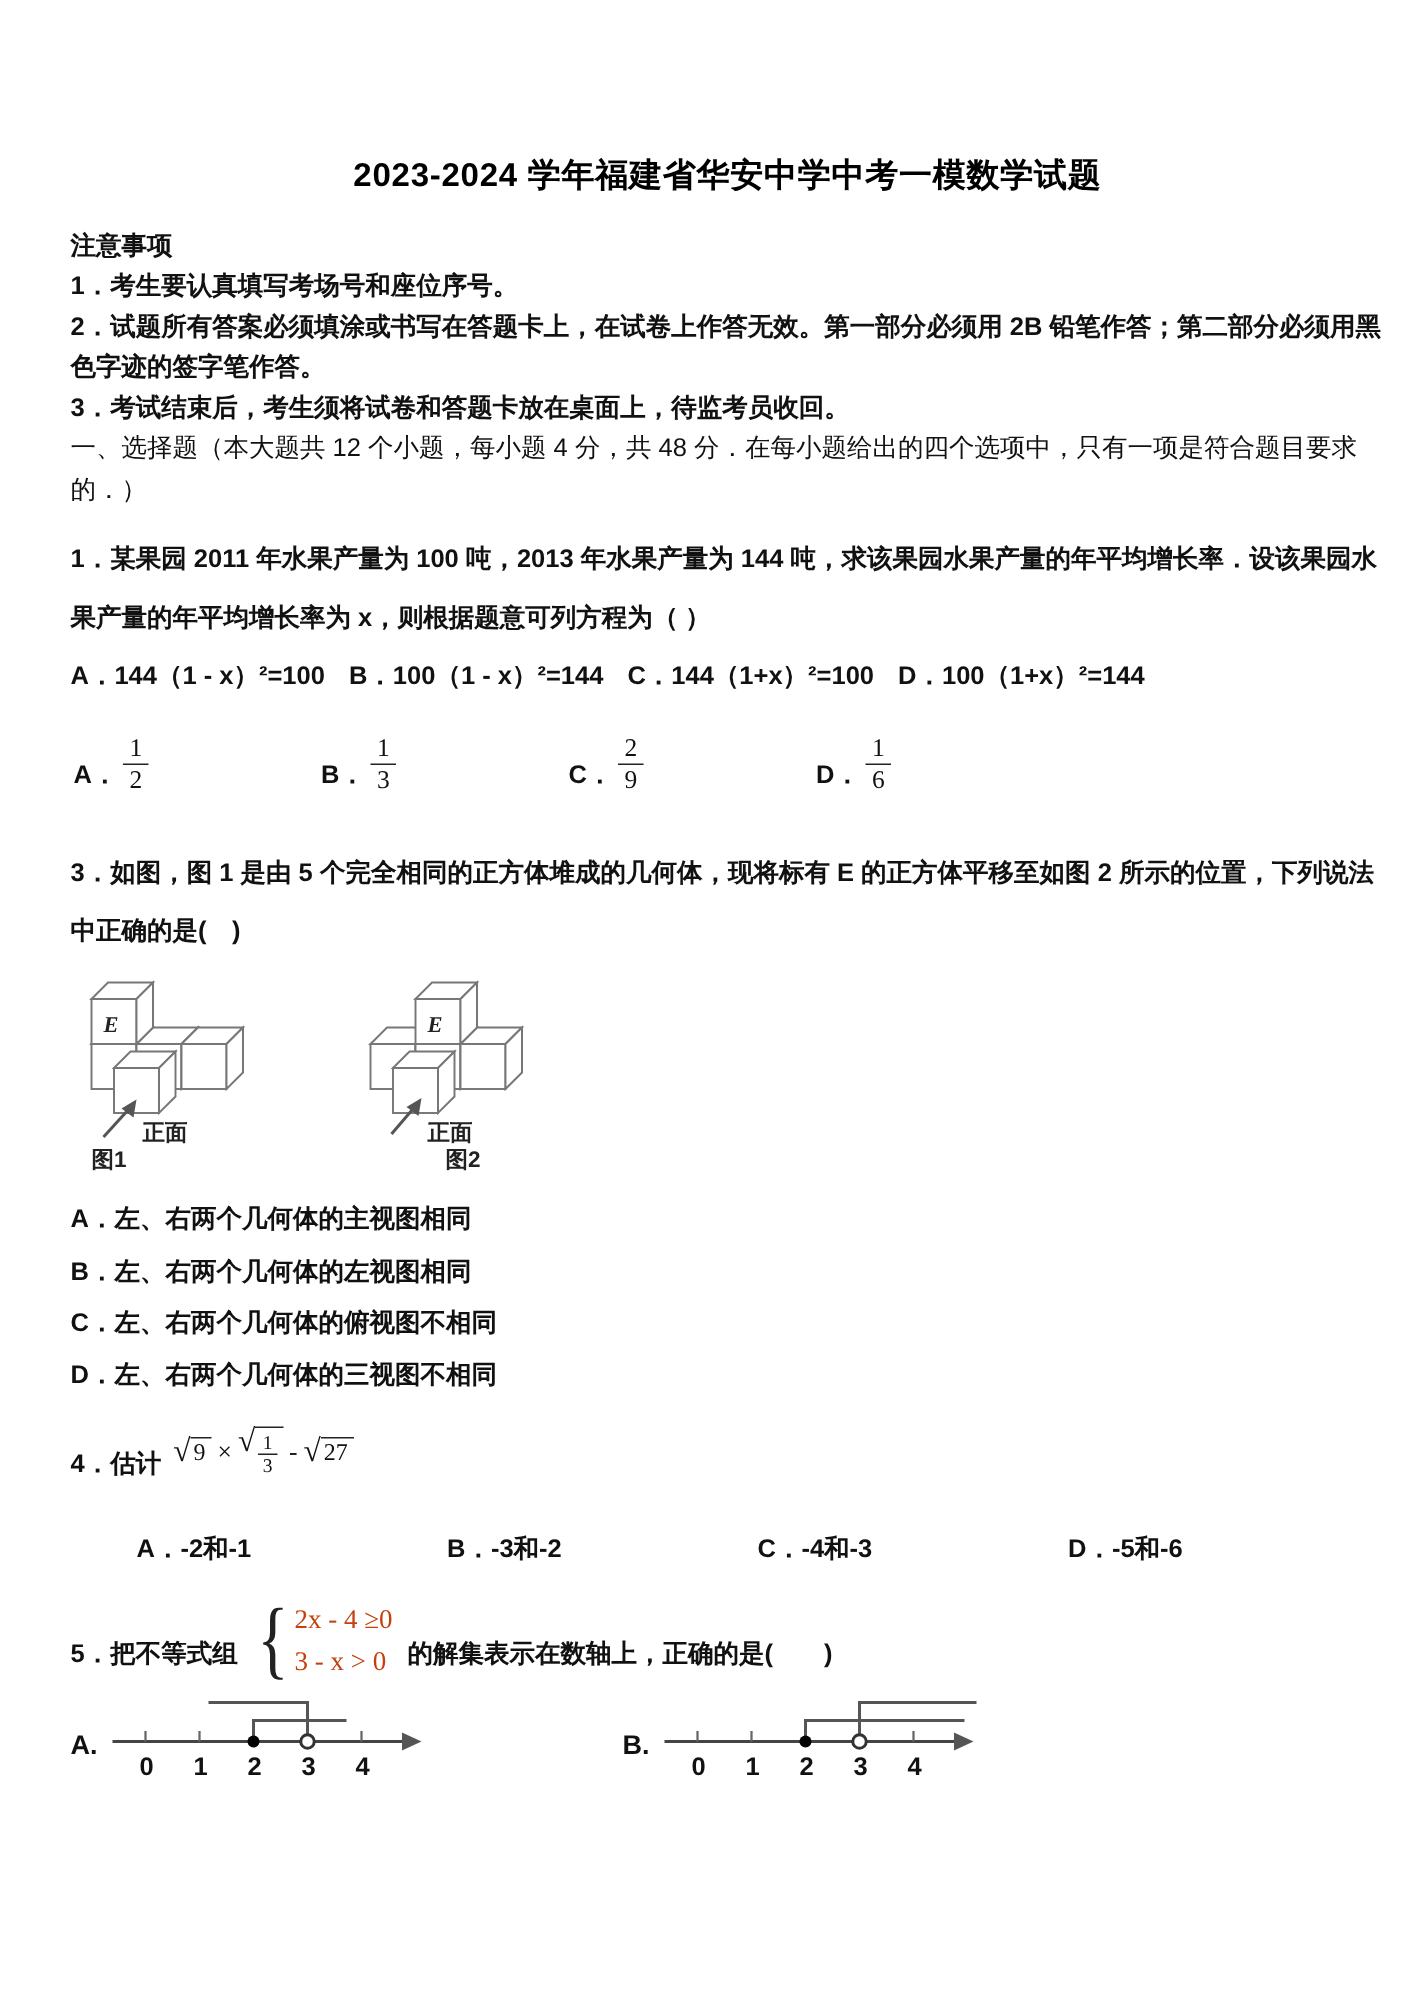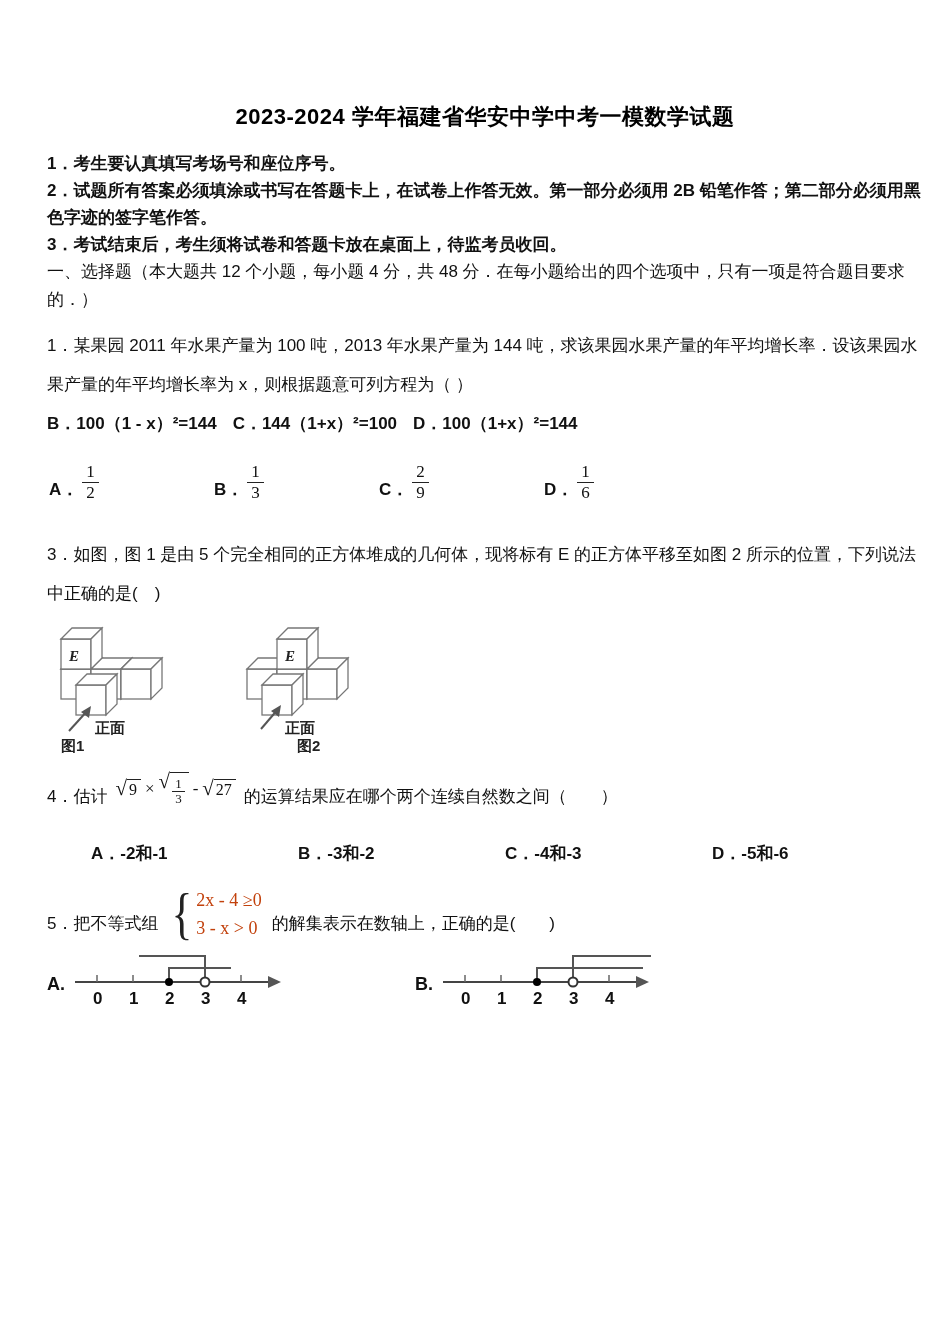--- a/index.html
+++ b/index.html
@@ -12,21 +12,21 @@
 
   .title {
     text-align:center; font-size:22px; font-weight:bold; color:#000;
     margin-bottom:18px; letter-spacing:0.5px;
   }
   .notice-heading { font-size:17px; font-weight:bold; line-height:27px; }
   .notice-item { font-size:17px; font-weight:bold; line-height:27px; }
 
   .section-heading { font-size:17px; font-weight:normal; line-height:28px; }
 
-  .stem { font-size:17px; font-weight:normal; line-height:39px; }
+  .stem { font-size:17px; font-weight:bold; line-height:39px; }
   .q1-stem { margin-top:12px; }
   .q1-options { display:flex; gap:16px; font-size:17px; font-weight:bold; line-height:39px; }
 
   .q2-stem { margin-top:2px; }
   .q2-options { display:flex; margin-top:10px; margin-left:2px; height:58px; align-items:center; }
   .q2-opt { width:165px; display:flex; align-items:flex-end; }
   .q2-opt .opt-label { font-size:17px; font-weight:bold; margin-right:4px; transform:translateY(-2px); }
   .frac { display:inline-flex; flex-direction:column; align-items:center;
           font-family:"Liberation Serif","DejaVu Serif",serif; font-size:17px; line-height:20px; }
   .frac .den { border-top:1.4px solid #222; padding:0 4px; }
@@ -75,30 +75,32 @@
   .nl-num { font:bold 17px "Liberation Sans",sans-serif; fill:#111; }
 </style>
 </head>
 <body>
 
 <div class="page">
 
   <div class="title">2023-2024 学年福建省华安中学中考一模数学试题</div>
 
   <div>
+    <div class="notice-heading">注意事项</div>
     <div class="notice-item">1．考生要认真填写考场号和座位序号。</div>
     <div class="notice-item">2．试题所有答案必须填涂或书写在答题卡上，在试卷上作答无效。第一部分必须用 2B 铅笔作答；第二部分必须用黑色字迹的签字笔作答。</div>
     <div class="notice-item">3．考试结束后，考生须将试卷和答题卡放在桌面上，待监考员收回。</div>
   </div>
 
   <div class="section-heading">一、选择题（本大题共 12 个小题，每小题 4 分，共 48 分．在每小题给出的四个选项中，只有一项是符合题目要求的．）</div>
 
   <div>
     <div class="stem q1-stem">1．某果园 2011 年水果产量为 100 吨，2013 年水果产量为 144 吨，求该果园水果产量的年平均增长率．设该果园水果产量的年平均增长率为 x，则根据题意可列方程为（ ）</div>
     <div class="q1-options">
+      <span>A．144（1 - x）²=100</span>
       <span>B．100（1 - x）²=144</span>
       <span>C．144（1+x）²=100</span>
       <span>D．100（1+x）²=144</span>
     </div>
   </div>
 
   <div>
     <div class="q2-options">
       <div class="q2-opt">
         <span class="opt-label">A．</span>
@@ -199,20 +201,26 @@
           </g>
 
           <line class="arrow-stroke" x1="22" y1="106" x2="40" y2="85"></line>
           <polygon class="arrow-head" points="42,82 32,88 40,94"></polygon>
           <text class="fig-text" x="46" y="110">正面</text>
           <text class="fig-caption" x="58" y="128">图2</text>
         </svg>
       </div>
     </div>
 
+    <div class="q3-options">
+      <div class="q3-option">A．左、右两个几何体的主视图相同</div>
+      <div class="q3-option">B．左、右两个几何体的左视图相同</div>
+      <div class="q3-option">C．左、右两个几何体的俯视图不相同</div>
+      <div class="q3-option">D．左、右两个几何体的三视图不相同</div>
+    </div>
   </div>
 
   <div>
     <div class="q4-row">
       <span class="stem">4．估计</span>
       <span class="formula">
         <span class="sqrt">
           <span class="rsign">√</span>
           <span class="rbody">9</span>
         </span>
@@ -225,21 +233,20 @@
               <span class="den">3</span>
             </span>
           </span>
         </span>
         <span>-</span>
         <span class="sqrt">
           <span class="rsign">√</span>
           <span class="rbody">27</span>
         </span>
       </span>
-      <span class="stem">的运算结果应在哪个两个连续自然数之间（　　）</span>
     </div>
     <div class="q4-options">
       <span>A．-2和-1</span>
       <span>B．-3和-2</span>
       <span>C．-4和-3</span>
       <span>D．-5和-6</span>
     </div>
   </div>
 
   <div>

